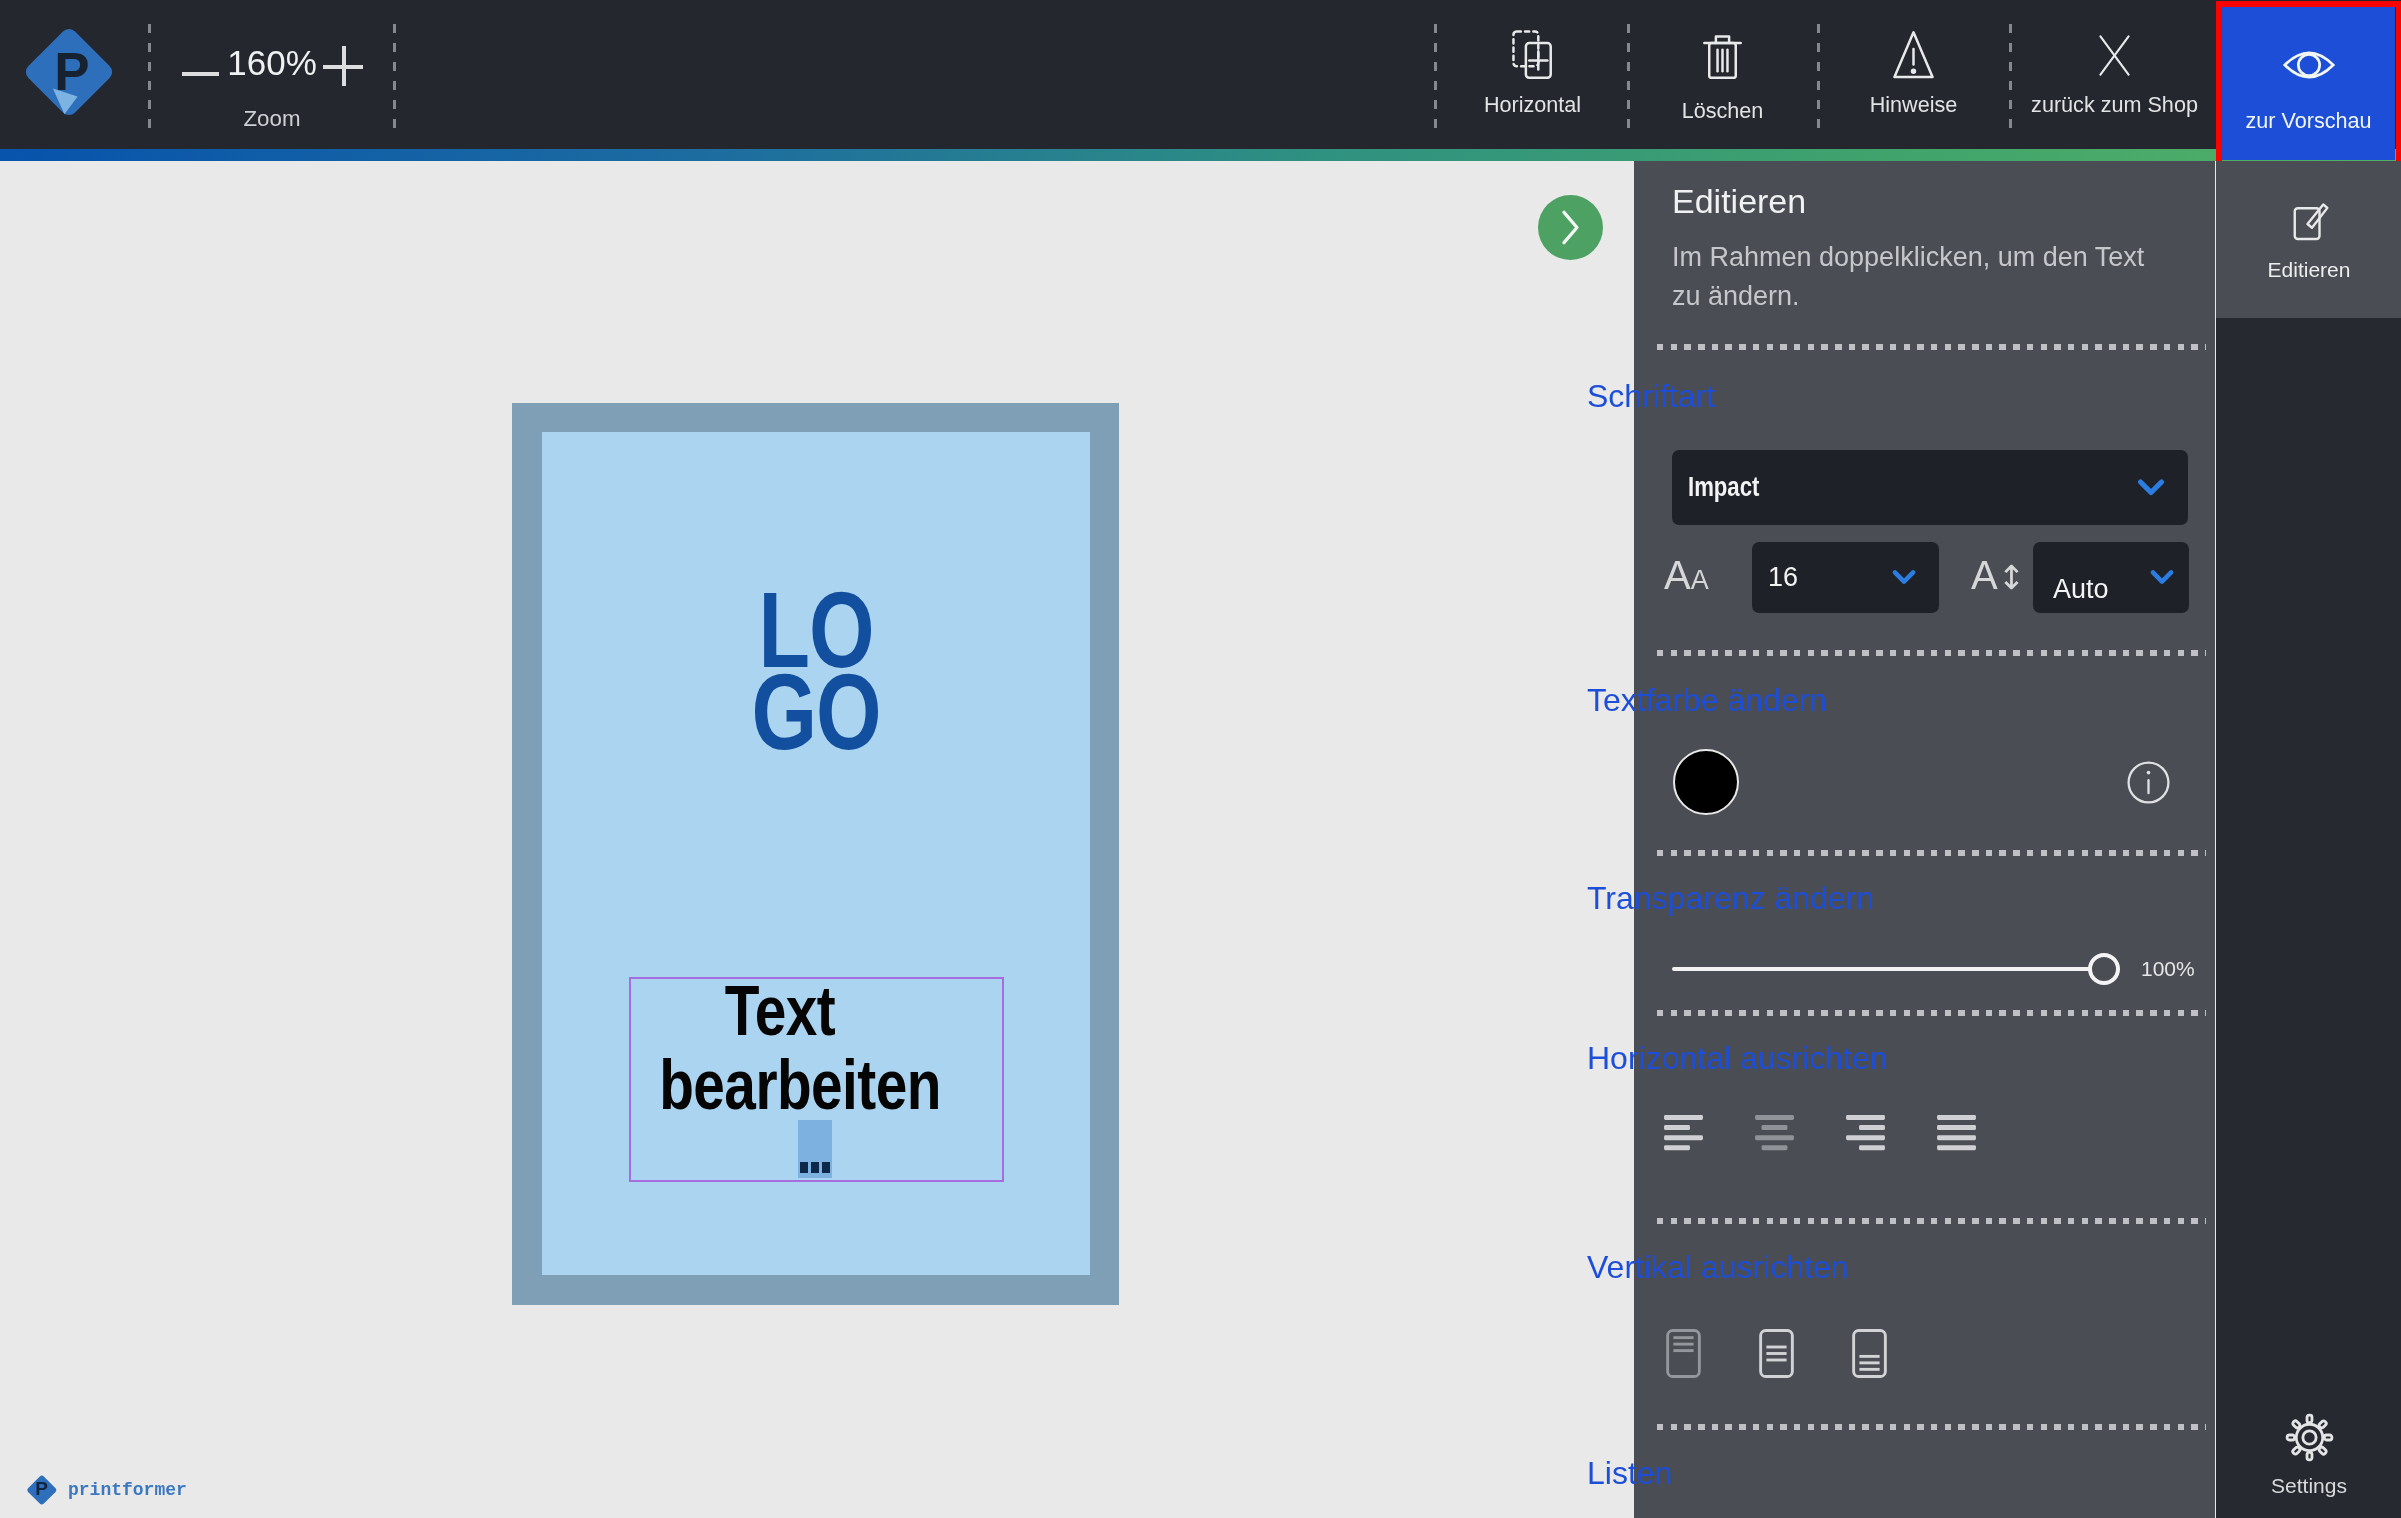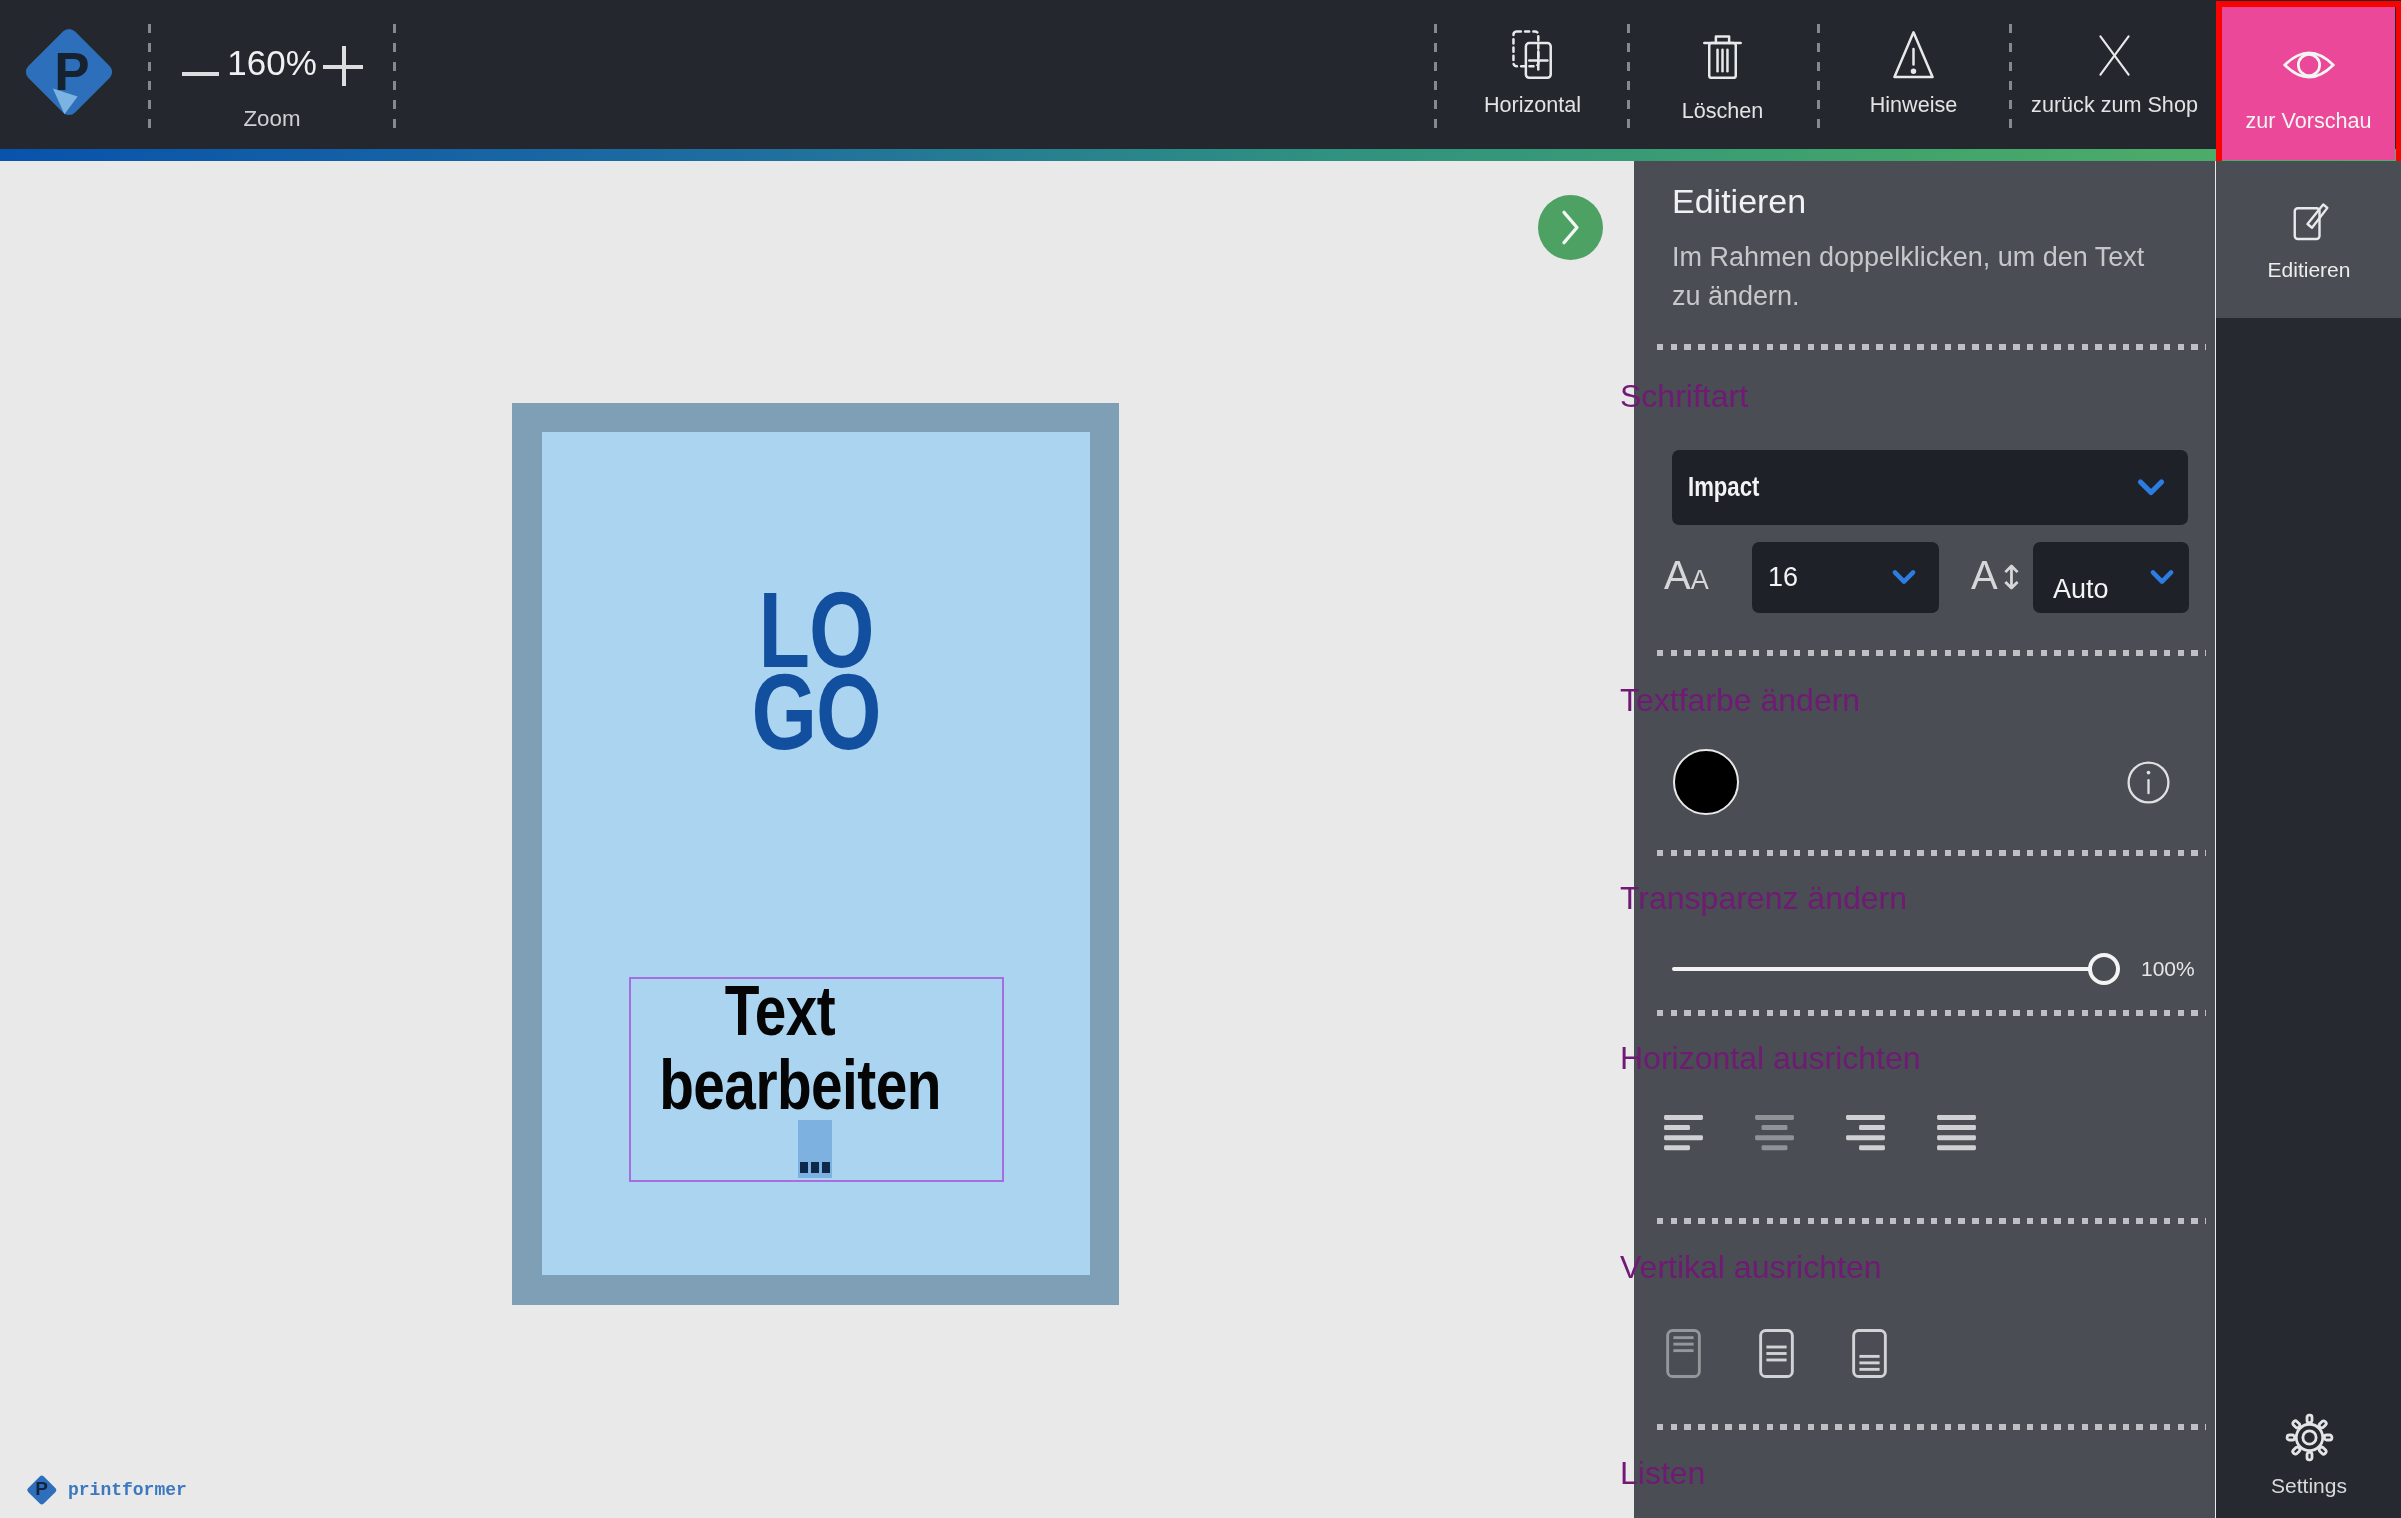--- a/index.html
+++ b/index.html
@@ -24,21 +24,21 @@
   .zoom-minus i{display:block;width:37px;height:3.6px;background:#dcdddf;}
   .zoom-value{left:225px;top:43px;width:94px;text-align:center;color:#eef0f1;font-size:35px;}
   .zoom-plus{left:323px;top:46px;width:40px;height:40px;cursor:pointer;}
   .zoom-plus .h{position:absolute;left:0;top:19px;width:40px;height:3.6px;background:#dcdddf;}
   .zoom-plus .v{position:absolute;left:19px;top:0;width:3.6px;height:40px;background:#dcdddf;}
   .zoom-label{left:216px;top:106px;width:112px;text-align:center;color:#cfd0d3;font-size:22.3px;}
   .tb-btn{top:29px;width:195px;height:104px;display:flex;flex-direction:column;align-items:center;
     justify-content:flex-start;gap:10px;cursor:pointer;}
   .tb-btn .lbl{color:#e2e3e5;font-size:21.6px;white-space:nowrap;}
   .preview-highlight{left:2216px;top:1.4px;width:186px;height:166px;border:6.5px solid #f80400;box-sizing:border-box;}
-  .preview-btn{position:absolute;left:0;top:0;width:173px;height:153px;background:#ec4899;
+  .preview-btn{position:absolute;left:0;top:0;width:173px;height:153px;background:#1d4ed8;
     display:flex;flex-direction:column;align-items:center;justify-content:center;gap:11.5px;cursor:pointer;}
   .preview-btn .lbl{color:#f0f6f1;font-size:21.6px;}
 
   
   .canvas{left:0;top:161px;width:1634px;height:1357px;background:#e9e9ea;}
   .card-frame{left:512px;top:403px;width:607px;height:902px;background:#7f9fb7;}
   .card-inner{left:542px;top:432px;width:548px;height:843px;background:#abd4f1;}
   .logo-text{left:542px;top:589px;width:548px;text-align:center;line-height:82px;
     font-size:108px;font-weight:bold;color:#124f9e;}
   .logo-text span{display:block;transform:scaleX(.78);letter-spacing:-1.4px;}
@@ -58,21 +58,21 @@
   .mini-glyph{position:absolute;left:0;top:1.4px;width:33px;height:30px;display:flex;align-items:center;
     justify-content:center;color:#13253d;font-size:19px;font-weight:bold;}
   .footer-word{font-family:Liberation Mono, monospace;font-size:18px;color:#3c78bf;font-weight:600;}
 
   
   .panel{left:1634px;top:161px;width:581px;height:1357px;background:#4a4d53;}
   .p-title{left:1672px;top:182px;color:#f0f1f2;font-size:34px;}
   .p-sub{left:1672px;top:238px;width:483px;color:#c6c7ca;font-size:27px;line-height:39px;}
   .p-sep{left:1657px;width:549px;height:5.8px;
     background:repeating-linear-gradient(90deg,#bfc0c3 0 6.5px,transparent 6.5px 13.7px);}
-  .p-head{left:1620px;color:#701a75;font-size:32px;}
+  .p-head{left:1587px;color:#1d4ed8;font-size:32px;}
   .dd{background:#1e2127;border-radius:7.2px;display:flex;align-items:center;cursor:pointer;box-sizing:border-box;}
   .dd .txt{color:#f2f3f4;font-size:27px;padding-left:16px;flex:1;}
   .dd .cond{font-weight:bold;display:inline-block;transform:scaleX(.82);transform-origin:left center;}
   .dd .chev{margin-right:21.6px;}
   .glyph-aa{left:1664px;top:553px;color:#d6d7d9;}
   .glyph-aa .big{font-size:40px;} .glyph-aa .small{font-size:27px;}
   .glyph-ah{left:1971px;top:553px;color:#d6d7d9;}
   .glyph-ah .big{font-size:40px;} .glyph-ah .arrow{font-size:33px;font-family:"DejaVu Sans",sans-serif;}
   .swatch{left:1673px;top:749px;width:66px;height:66px;border-radius:50%;
     background:#000;border:2.9px solid #e8e8e8;box-sizing:border-box;cursor:pointer;}

